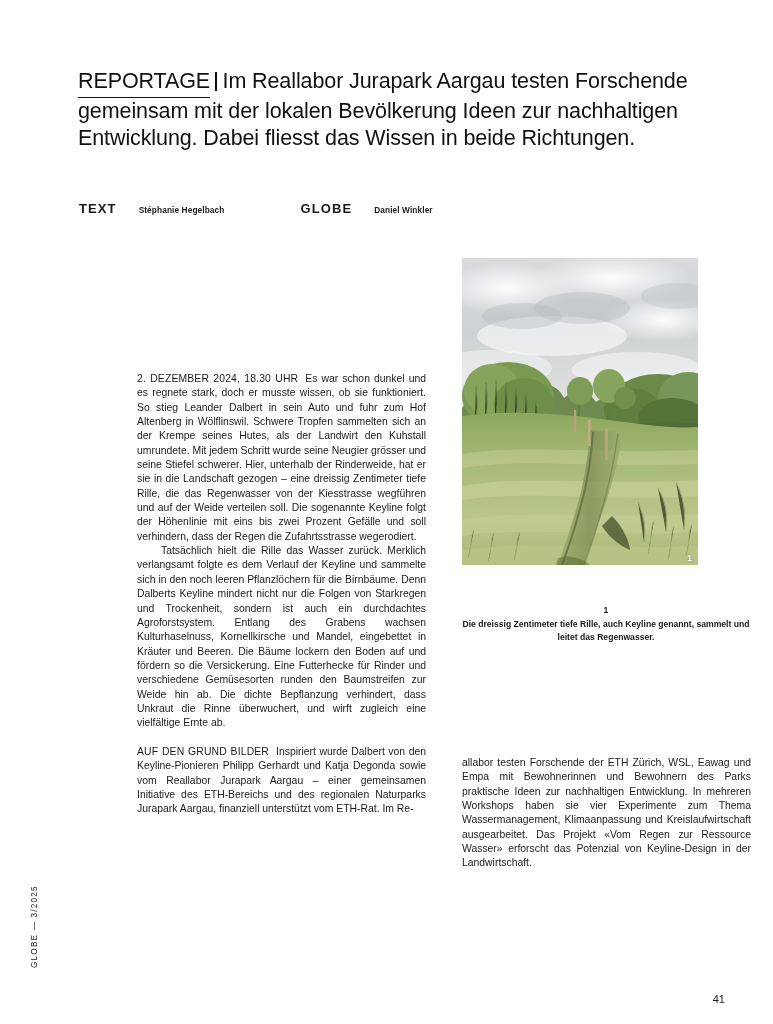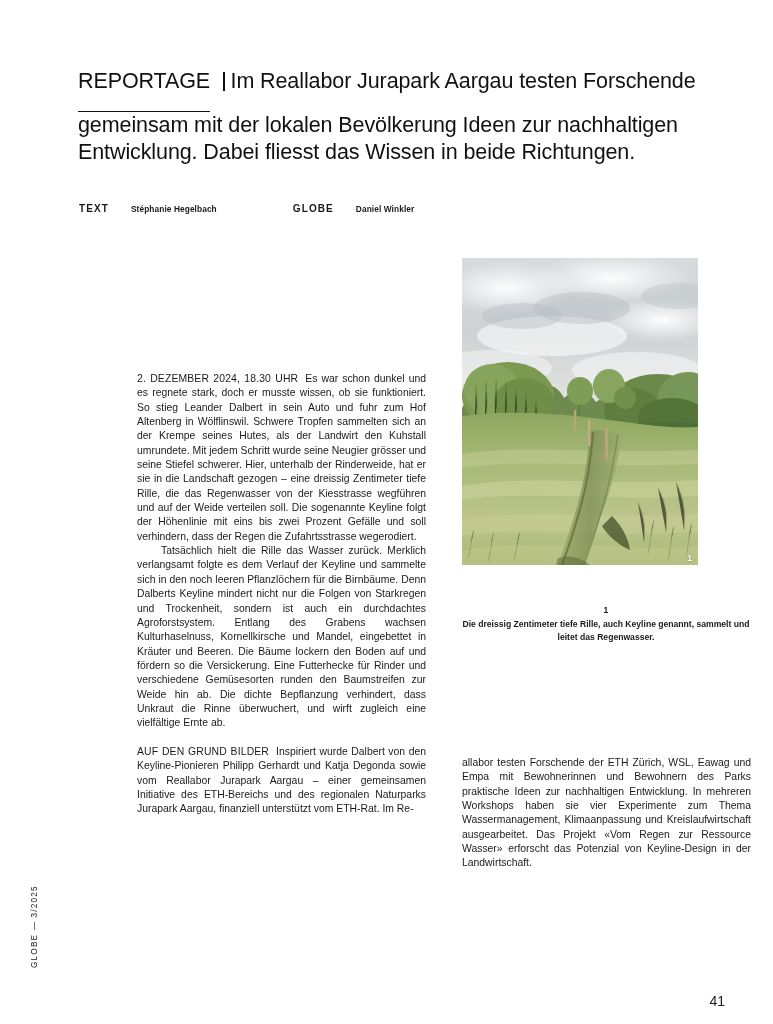--- a/index.html
+++ b/index.html
@@ -24,22 +24,22 @@
     width: 620px;
     font-size: 21.5px;
     line-height: 27.5px;
     font-weight: 400;
     letter-spacing: -0.1px;
     color: #111111;
   }
   .kicker {
     display: inline-block;
     border-bottom: 1.6px solid #111111;
-    padding-bottom: 15px;
-    margin-right: 10px;
+    padding-bottom: 1px;
+    margin-right: 2px;
   }
   .kicker-rule {
     display: inline-block;
     width: 1.4px;
     height: 19px;
     background: #111111;
     vertical-align: -3px;
     margin: 0 6px 0 3px;
   }
 
@@ -49,21 +49,21 @@
     left: 79px;
     top: 203px;
     font-size: 8.3px;
     line-height: 12px;
     color: #1a1a1a;
     white-space: nowrap;
   }
   .byline .lbl {
     font-weight: 700;
     letter-spacing: 1.1px;
-    font-size: 10px;
+    font-size: 13px;
     text-align: center;
   }
   .byline .nm {
     font-weight: 700;
     letter-spacing: 0.1px;
   }
   .byline .gap-a { display: inline-block; width: 22px; }
   .byline .gap-b { display: inline-block; width: 76px; }
   .byline .gap-c { display: inline-block; width: 22px; }
 
@@ -156,21 +156,21 @@
     font-size: 11px;
     vertical-align: 1px;
     letter-spacing: -1px;
   }
 
   
   .folio {
     position: absolute;
     right: 48px;
     top: 993px;
-    font-size: 14px;
+    font-size: 11px;
     font-weight: 400;
     color: #1a1a1a;
   }
 </style>
 </head>
 <body>
 
 <div class="headline">
   <span class="kicker">REPORTAGE</span><span class="kicker-rule"></span><span>Im Reallabor Jurapark Aargau testen Forschende gemeinsam mit der lokalen Bevölkerung Ideen zur nachhaltigen Entwicklung. Dabei fliesst das Wissen in beide Richtungen.</span>
 </div>

